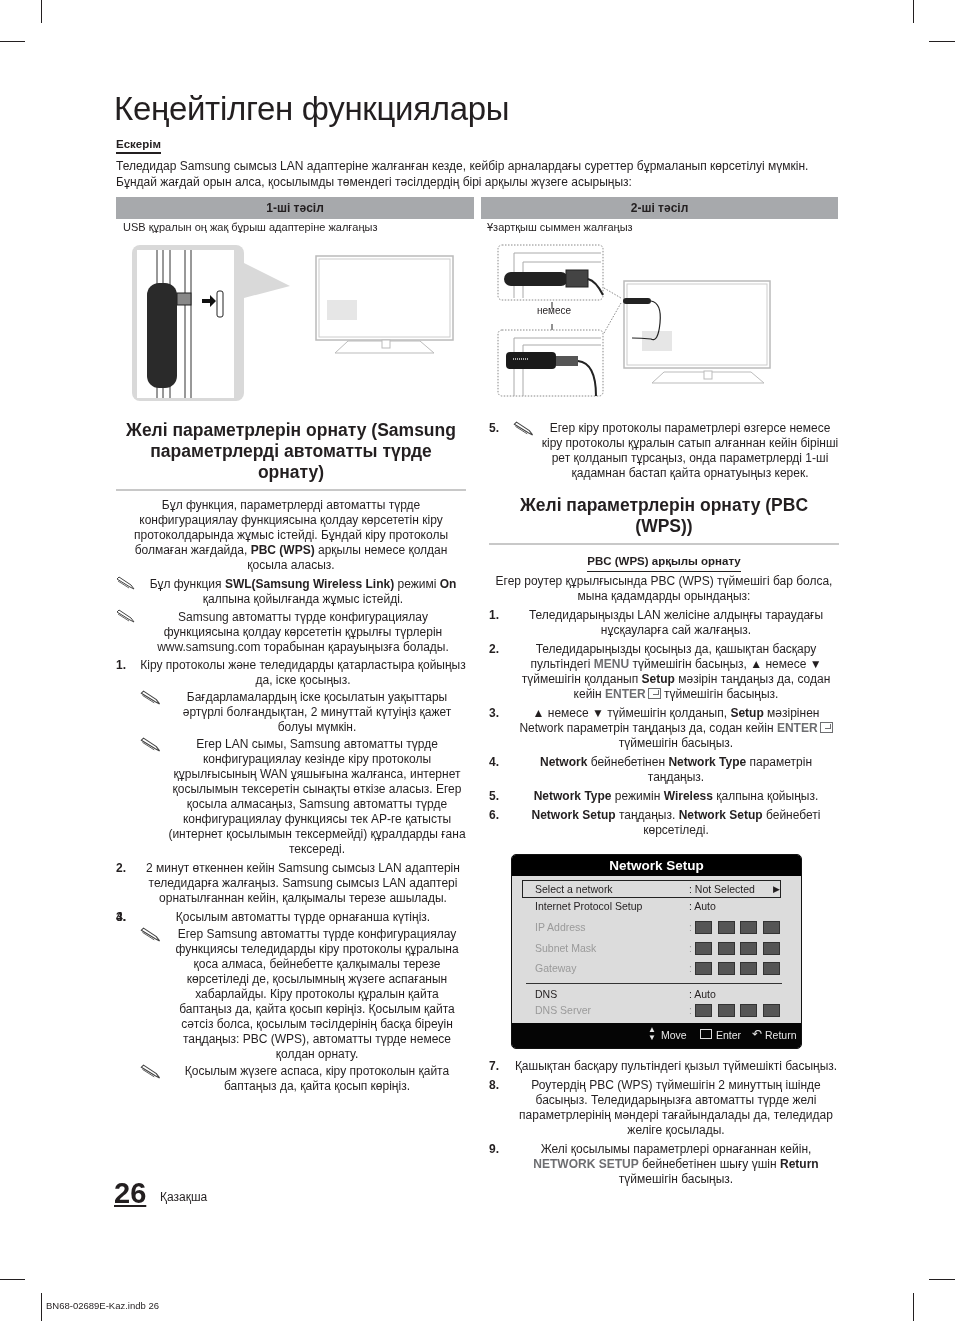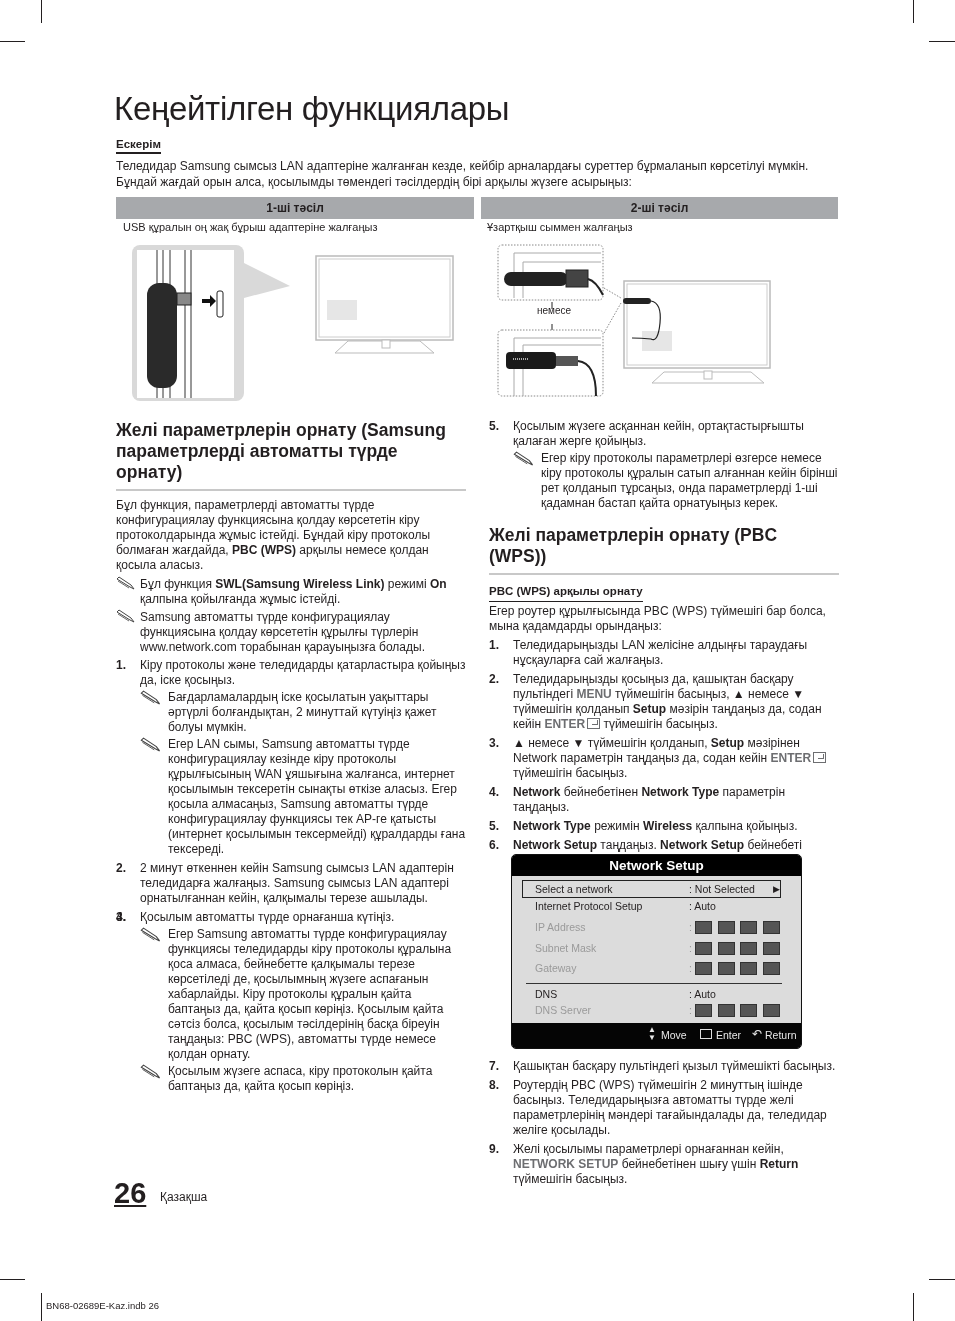--- a/index.html
+++ b/index.html
@@ -11,21 +11,21 @@
   .page-title { position: absolute; left: 114px; top: 90px; font-size: 33px; font-weight: normal; color: #231f20; letter-spacing: -0.3px; font-family: "Liberation Sans", sans-serif; }
 
   .note-head { position: absolute; left: 116px; top: 138px; font-size: 11.5px; font-weight: bold; padding-bottom: 2px; border-bottom: 2px solid #231f20; }
   .note-body { position: absolute; left: 116px; top: 159px; width: 700px; font-size: 12px; line-height: 15.5px; }
 
   .method-bar { position: absolute; top: 197px; height: 22px; background: #a7a9ac; font-weight: bold; font-size: 12px; text-align: center; line-height: 22px; }
   .method-desc { position: absolute; top: 221px; font-size: 11px; }
 
   .fig { position: absolute; }
 
-  .col { position: absolute; width: 352px; font-size: 12px; line-height: 15px; }
+  .col { position: absolute; width: 352px; font-size: 12px; line-height: 15px; text-align: center; }
   .h2 { font-size: 17.5px; font-weight: bold; line-height: 21px; color: #231f20; padding-bottom: 6px; border-bottom: 2px solid #c8c8c8; margin-bottom: 7px; }
   .p { margin-bottom: 4px; }
   .b { font-weight: bold; }
   .g { font-weight: bold; color: #6d6e71; }
   .note { position: relative; padding-left: 24px; margin-bottom: 3px; }
   .note .pen { position: absolute; left: 0; top: -1px; width: 20px; height: 14px; }
   .sub-note { position: relative; padding-left: 28px; margin-bottom: 2px; }
   .sub-note .pen { position: absolute; left: 0; top: 0; width: 22px; height: 15px; }
   .sub-head { font-weight: bold; font-size: 11.5px; line-height: 19px; display: inline-block; border-bottom: 1.5px solid #231f20; }
   .step { position: relative; padding-left: 24px; margin-bottom: 4px; }
@@ -135,21 +135,21 @@
         <path d="M1,3 L14,11 L18,13 L15,9 L3,1 Z" fill="none" stroke="#444" stroke-width="1"></path>
         <line x1="2" y1="5" x2="13" y2="12" stroke="#444" stroke-width="0.8"></line>
       </svg>
     <span>Бұл функция </span><span class="b">SWL(Samsung Wireless Link)</span><span> режимі </span><span class="b">On</span><span> қалпына қойылғанда жұмыс істейді.</span>
   </div>
   <div class="note">
     <svg class="pen" viewBox="0 0 20 14">
         <path d="M1,3 L14,11 L18,13 L15,9 L3,1 Z" fill="none" stroke="#444" stroke-width="1"></path>
         <line x1="2" y1="5" x2="13" y2="12" stroke="#444" stroke-width="0.8"></line>
       </svg>
-    <span>Samsung автоматты түрде конфигурациялау функциясына қолдау көрсететін құрылғы түрлерін www.network.com торабынан қарауыңызға болады.</span>
+    <span>Samsung автоматты түрде конфигурациялау функциясына қолдау көрсететін құрылғы түрлерін www.samsung.com торабынан қарауыңызға болады.</span>
   </div>
 
   <div class="step">
     <span class="num">1.</span>
     <span>Кіру протоколы және теледидарды қатарластыра қойыңыз да, іске қосыңыз.</span>
     <div class="inner">
       <div class="sub-note">
         <svg class="pen" viewBox="0 0 20 14">
             <path d="M1,3 L14,11 L18,13 L15,9 L3,1 Z" fill="none" stroke="#444" stroke-width="1"></path>
             <line x1="2" y1="5" x2="13" y2="12" stroke="#444" stroke-width="0.8"></line>
@@ -190,21 +190,20 @@
           </svg>
         <span>Қосылым жүзеге аспаса, кіру протоколын қайта баптаңыз да, қайта қосып көріңіз.</span>
       </div>
     </div>
   </div>
 </div>
 
 <div class="col" style="left:489px;top:419px;width:350px;">
   <div class="step">
     <span class="num">5.</span>
-    <span>Қосылым жүзеге асқаннан кейін, ортақтастырғышты қалаған жерге қойыңыз.</span>
     <div class="inner">
       <div class="sub-note">
         <svg class="pen" viewBox="0 0 20 14">
             <path d="M1,3 L14,11 L18,13 L15,9 L3,1 Z" fill="none" stroke="#444" stroke-width="1"></path>
             <line x1="2" y1="5" x2="13" y2="12" stroke="#444" stroke-width="0.8"></line>
           </svg>
         <span>Егер кіру протоколы параметрлері өзгерсе немесе кіру протоколы құралын сатып алғаннан кейін бірінші рет қолданып тұрсаңыз, онда параметрлерді 1-ші қадамнан бастап қайта орнатуыңыз керек.</span>
       </div>
     </div>
   </div>

